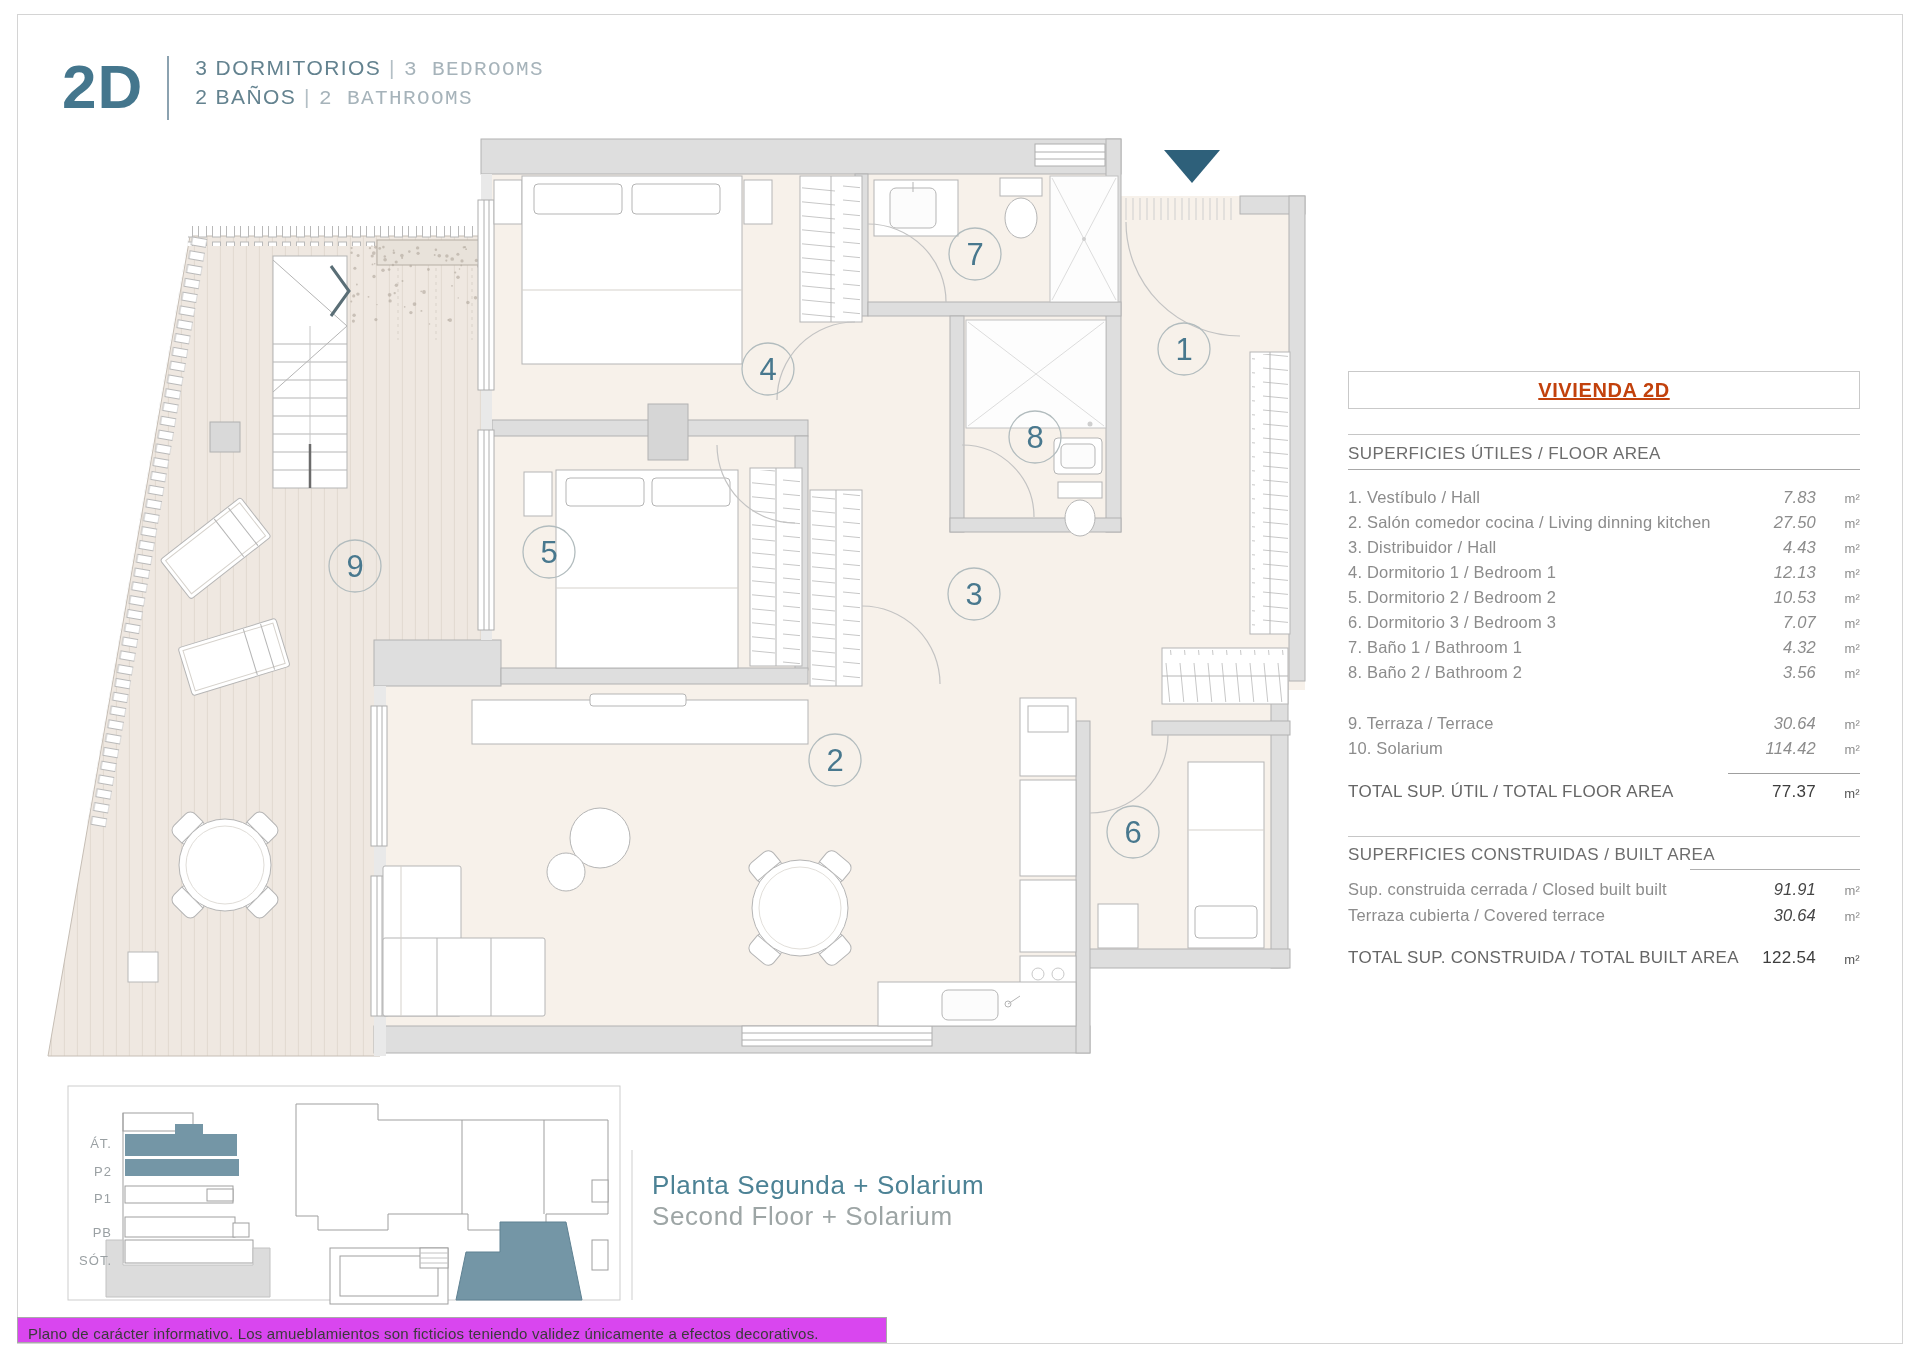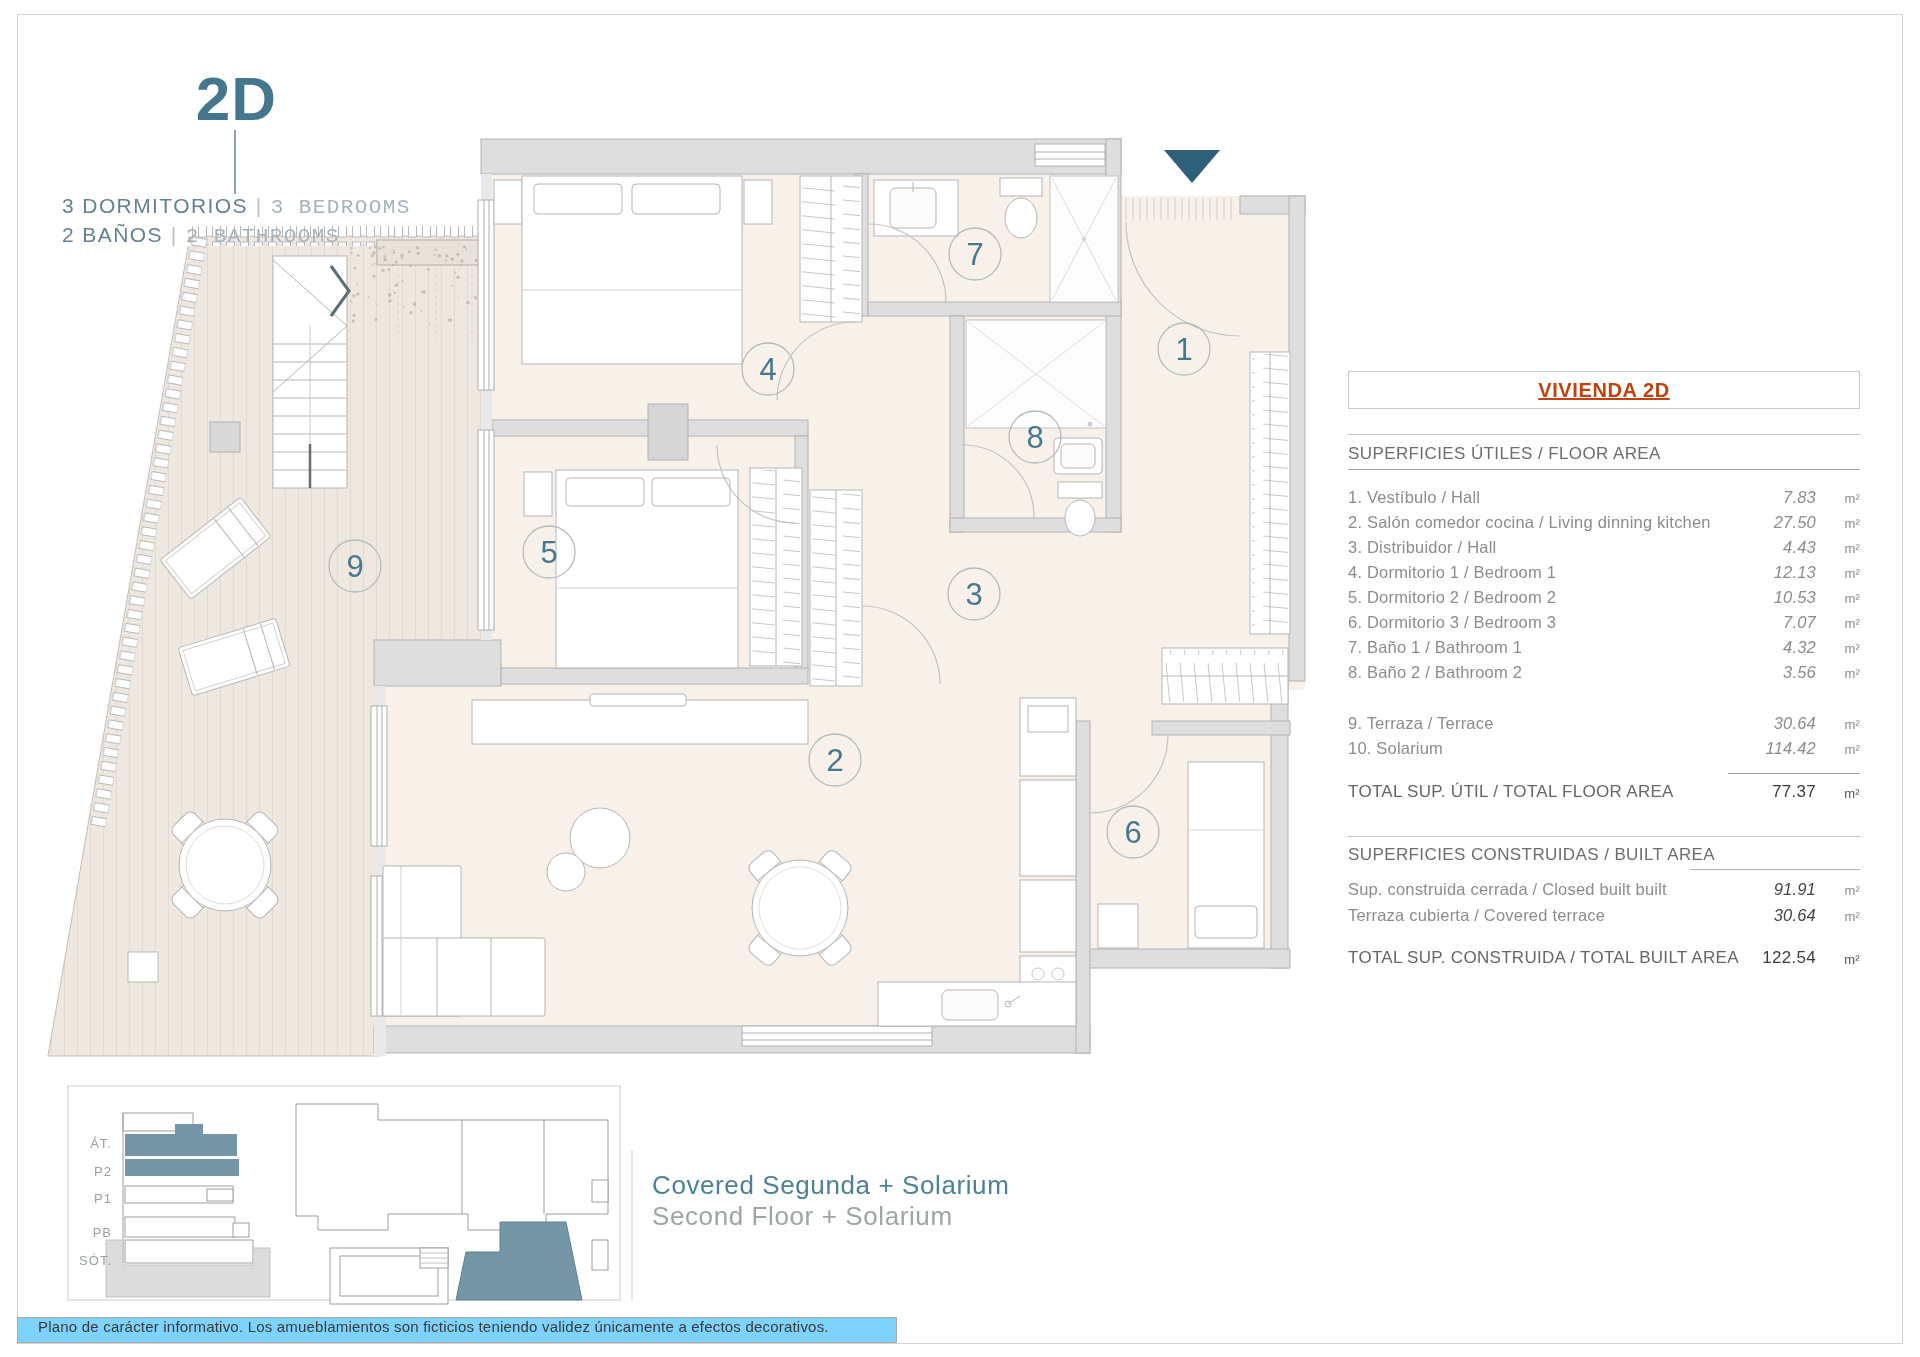--- a/index.html
+++ b/index.html
@@ -3,21 +3,21 @@
 <meta charset="utf-8">
 <style>
   html,body{margin:0;padding:0;background:#fff;}
   .page{position:relative;width:1920px;height:1357px;background:#fff;overflow:hidden;
         font-family:"Liberation Sans","DejaVu Sans",sans-serif;}
   .pborder{position:absolute;left:17px;top:14px;width:1884px;height:1328px;
            border:1px solid #d4d4d4;pointer-events:none;}
   svg{position:absolute;left:0;top:0;}
 
   
-  .hdr{position:absolute;left:62px;top:68px;display:flex;align-items:center;flex-direction:column;}
+  .hdr{position:absolute;left:62px;top:56px;display:flex;}
   .unit2d{font-size:62px;font-weight:bold;color:#44768d;letter-spacing:1px;line-height:1;}
   .hdr-div{width:2px;height:64px;background:#8ba2b0;margin:0 26px 0 24px;}
   .hdr-lines{display:flex;flex-direction:column;gap:4px;font-size:21px;letter-spacing:1.4px;line-height:1.1;}
   .t-es{color:#63828f;}
   .t-sep{color:#b3bfc5;padding:0 8px;}
   .t-en{color:#a6b3ba;font-family:Liberation Mono, monospace;}
 
   
   .panel{position:absolute;left:1348px;top:371px;width:512px;color:#8c8c8c;font-size:16.5px;letter-spacing:.2px;}
   .panel-title{border:1px solid #c9c9c9;height:36px;display:flex;align-items:center;justify-content:center;
@@ -40,22 +40,22 @@
   .sh2::after{content:"";position:absolute;right:0;bottom:0;width:170px;border-bottom:1px solid #b0b0b0;}
   .rows2{margin-top:6px;}
   .rows2 .row{height:26px;}
   .t2{margin-top:16px;}
 
   
   .planta{position:absolute;left:652px;top:1170px;font-size:26px;letter-spacing:.6px;line-height:1.18;}
   .planta .l1{color:#4c8295;}
   .planta .l2{color:#9da5a5;}
 
-  .disc{position:absolute;left:17px;top:1317px;width:858px;height:24px;border:1px solid #a9a9a9;background:#7dd3fc;
-        display:flex;align-items:flex-start;padding-left:20px;font-size:15px;color:#3a3a3a;letter-spacing:.2px;}
+  .disc{position:absolute;left:17px;top:1317px;width:858px;height:24px;border:1px solid #a9a9a9;background:#d946ef;
+        display:flex;align-items:flex-end;padding-left:10px;font-size:15px;color:#3a3a3a;letter-spacing:.2px;}
 </style>
 </head>
 <body>
 
 <div class="page">
   <div class="pborder"></div>
 
   <svg width="1920" height="1357" viewBox="0 0 1920 1357">
     <defs>
       <pattern id="deck" patternUnits="userSpaceOnUse" width="13" height="24">
@@ -633,20 +633,20 @@
         </div>
     </div>
     <div class="total-row t2">
       <span>TOTAL SUP. CONSTRUIDA /  TOTAL BUILT AREA</span>
       <span class="val">122.54</span>
       <span class="unit">m²</span>
     </div>
   </div>
 
   <div class="planta">
-    <div class="l1">Covered Segunda + Solarium</div>
+    <div class="l1">Planta Segunda + Solarium</div>
     <div class="l2">Second Floor + Solarium</div>
   </div>
 
   <div class="disc">
     <span>Plano de carácter informativo. Los amueblamientos son ficticios teniendo validez únicamente a efectos decorativos.</span>
   </div>
 </div>
 
 </body></html>

